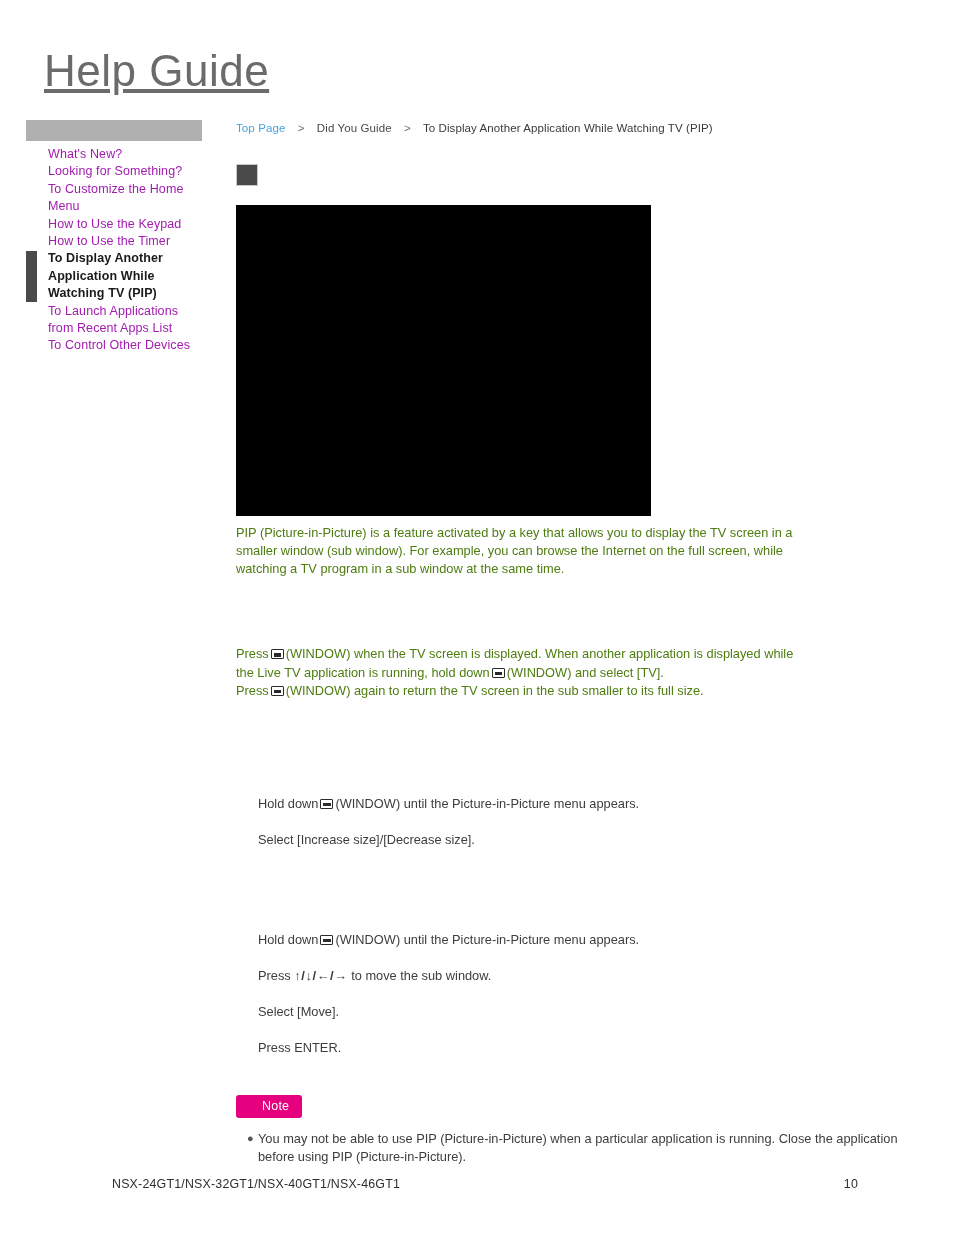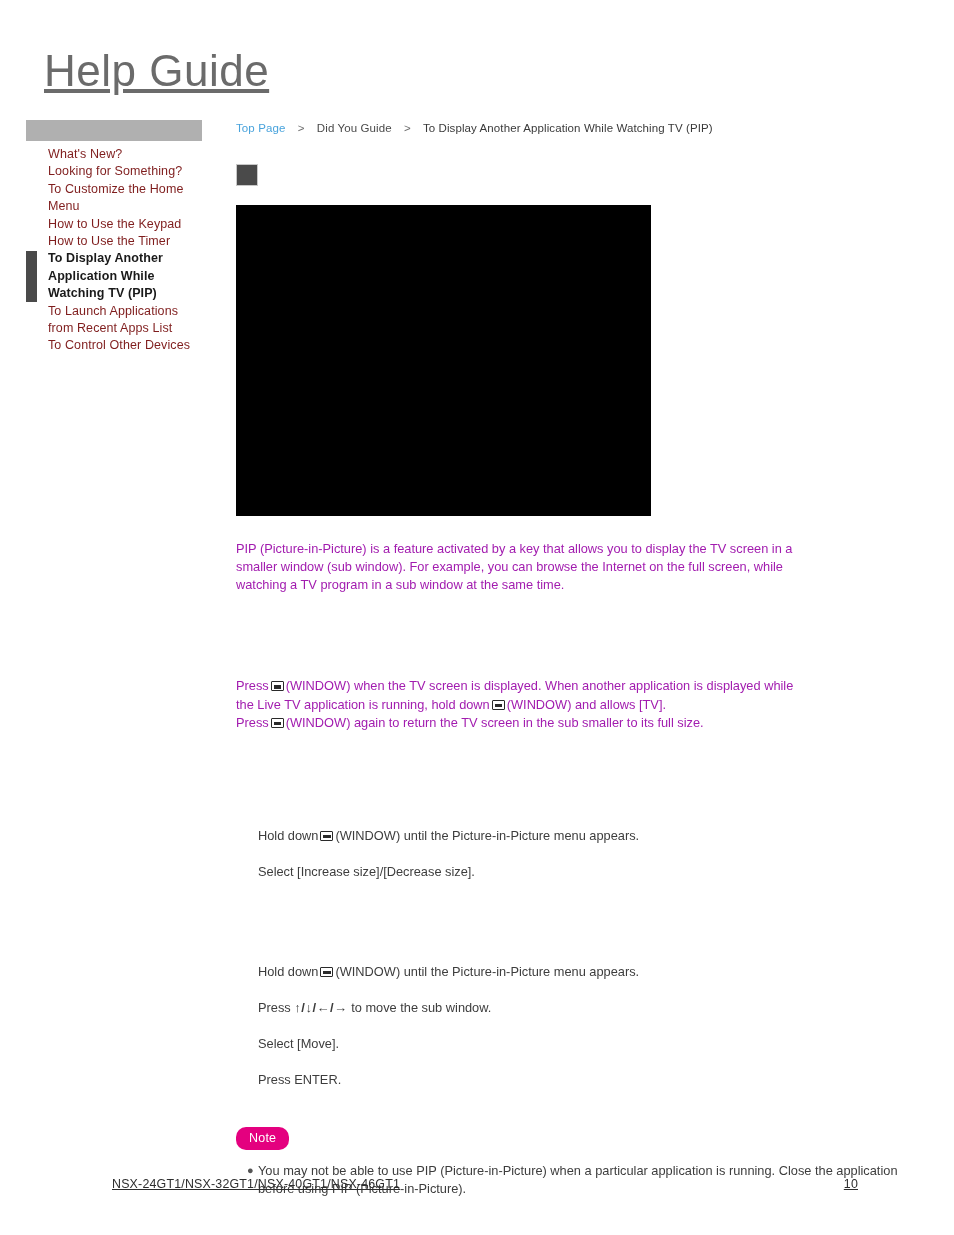--- a/index.html
+++ b/index.html
@@ -43,21 +43,21 @@
   }
   .sidebar-nav {
     margin-top: 5px;
     position: relative;
   }
   .nav-item {
     position: relative;
     padding-left: 22px;
     font-size: 12.5px;
     line-height: 17.4px;
-    color: #7f1d1d;
+    color: #a21caf;
     letter-spacing: 0.1px;
   }
   .nav-item.active {
     color: #1a1a1a;
     font-weight: 600;
   }
   .nav-item.active .active-marker {
     position: absolute;
     left: 0;
     top: 1px;
@@ -116,24 +116,24 @@
   
   .hero-image {
     margin-top: 19px;
     width: 415px;
     height: 311px;
     background: #000000;
   }
 
   
   .body-para {
-    margin-top: 24px;
+    margin-top: 8px;
     font-size: 12.8px;
     line-height: 18.2px;
-    color: #a21caf;
+    color: #4d7c0f;
     width: 562px;
   }
   .body-para.tight { width: 560px; }
 
   .section-gap { height: 46px; }
 
   
   .key-window {
     display: inline-block;
     width: 13px;
@@ -172,22 +172,22 @@
     color: #3d3d3d;
     margin-bottom: 8px;
   }
 
   
   .badge {
     display: inline-block;
     color: #ffffff;
     font-size: 12.5px;
     line-height: 14px;
-    padding: 4px 13px 5px 13px;
-    border-radius: 10px;
+    padding: 4px 13px 5px 26px;
+    border-radius: 3px;
     letter-spacing: 0.2px;
   }
   .badge-note { background: #e4007f; }
 
   .note-list {
     margin: 12px 0 0 0;
     padding-left: 22px;
     list-style: none;
   }
   .note-list li {
@@ -209,21 +209,20 @@
     position: absolute;
     left: 112px;
     right: 96px;
     top: 1177px;
     display: flex;
     justify-content: space-between;
     align-items: baseline;
     font-size: 12.4px;
     color: #2e2e2e;
     letter-spacing: 0.2px;
-    text-decoration: underline;
   }
 </style>
 </head>
 <body>
 
 <div class="masthead">
   <span>Help Guide</span>
 </div>
 
 <nav class="sidebar">
@@ -279,21 +278,21 @@
   <div class="img-placeholder title-placeholder"></div>
 
 
   <div class="hero-image"></div>
 
   <p class="body-para">PIP (Picture-in-Picture) is a feature activated by a key that allows you to display the TV screen in a smaller window (sub window). For example, you can browse the Internet on the full screen, while watching a TV program in a sub window at the same time.</p>
 
   <div class="section-gap"></div>
 
   <p class="body-para tight">
-    <span>Press</span><span class="key-window"></span><span>(WINDOW) when the TV screen is displayed. When another application is displayed while the Live TV application is running, hold down</span><span class="key-window"></span><span>(WINDOW) and allows [TV].</span><br>
+    <span>Press</span><span class="key-window"></span><span>(WINDOW) when the TV screen is displayed. When another application is displayed while the Live TV application is running, hold down</span><span class="key-window"></span><span>(WINDOW) and select [TV].</span><br>
     <span>Press</span><span class="key-window"></span><span>(WINDOW) again to return the TV screen in the sub smaller to its full size.</span>
   </p>
 
   <div class="section-gap"></div>
   <div style="height:24px"></div>
 
   <div class="steps">
     <div class="step">
       <span>Hold down</span><span class="key-window"></span><span>(WINDOW) until the Picture-in-Picture menu appears.</span>
     </div>

